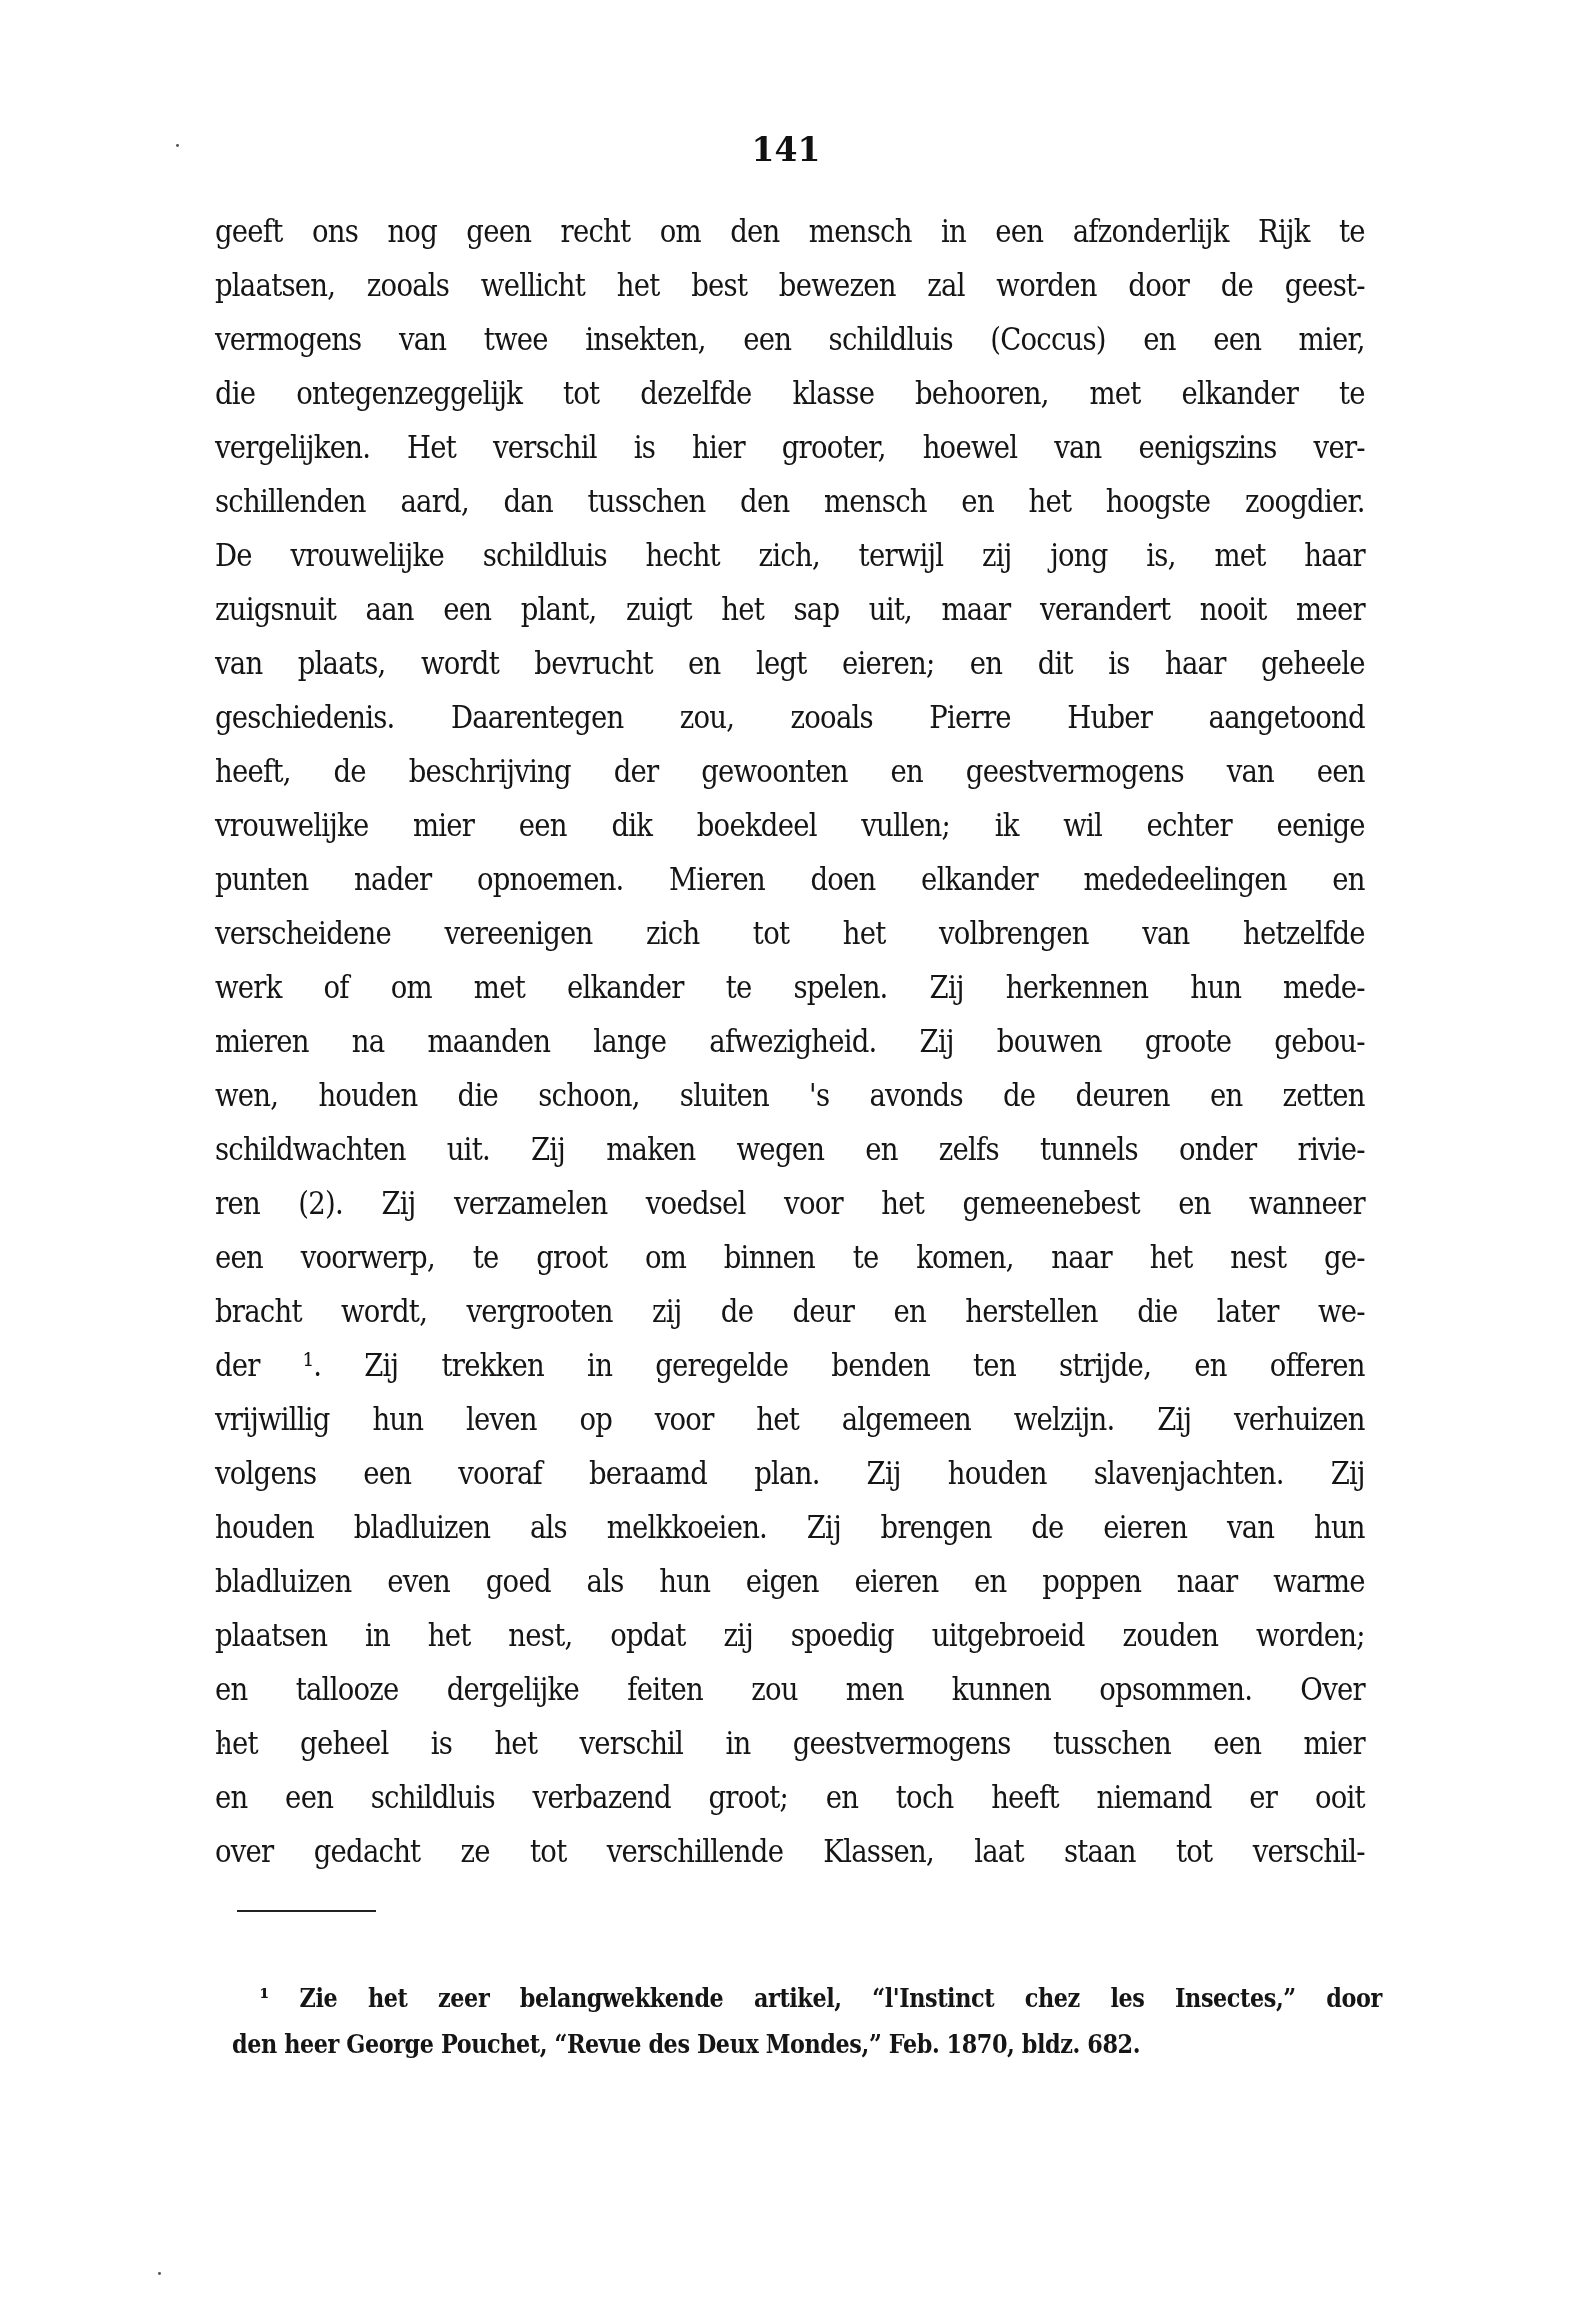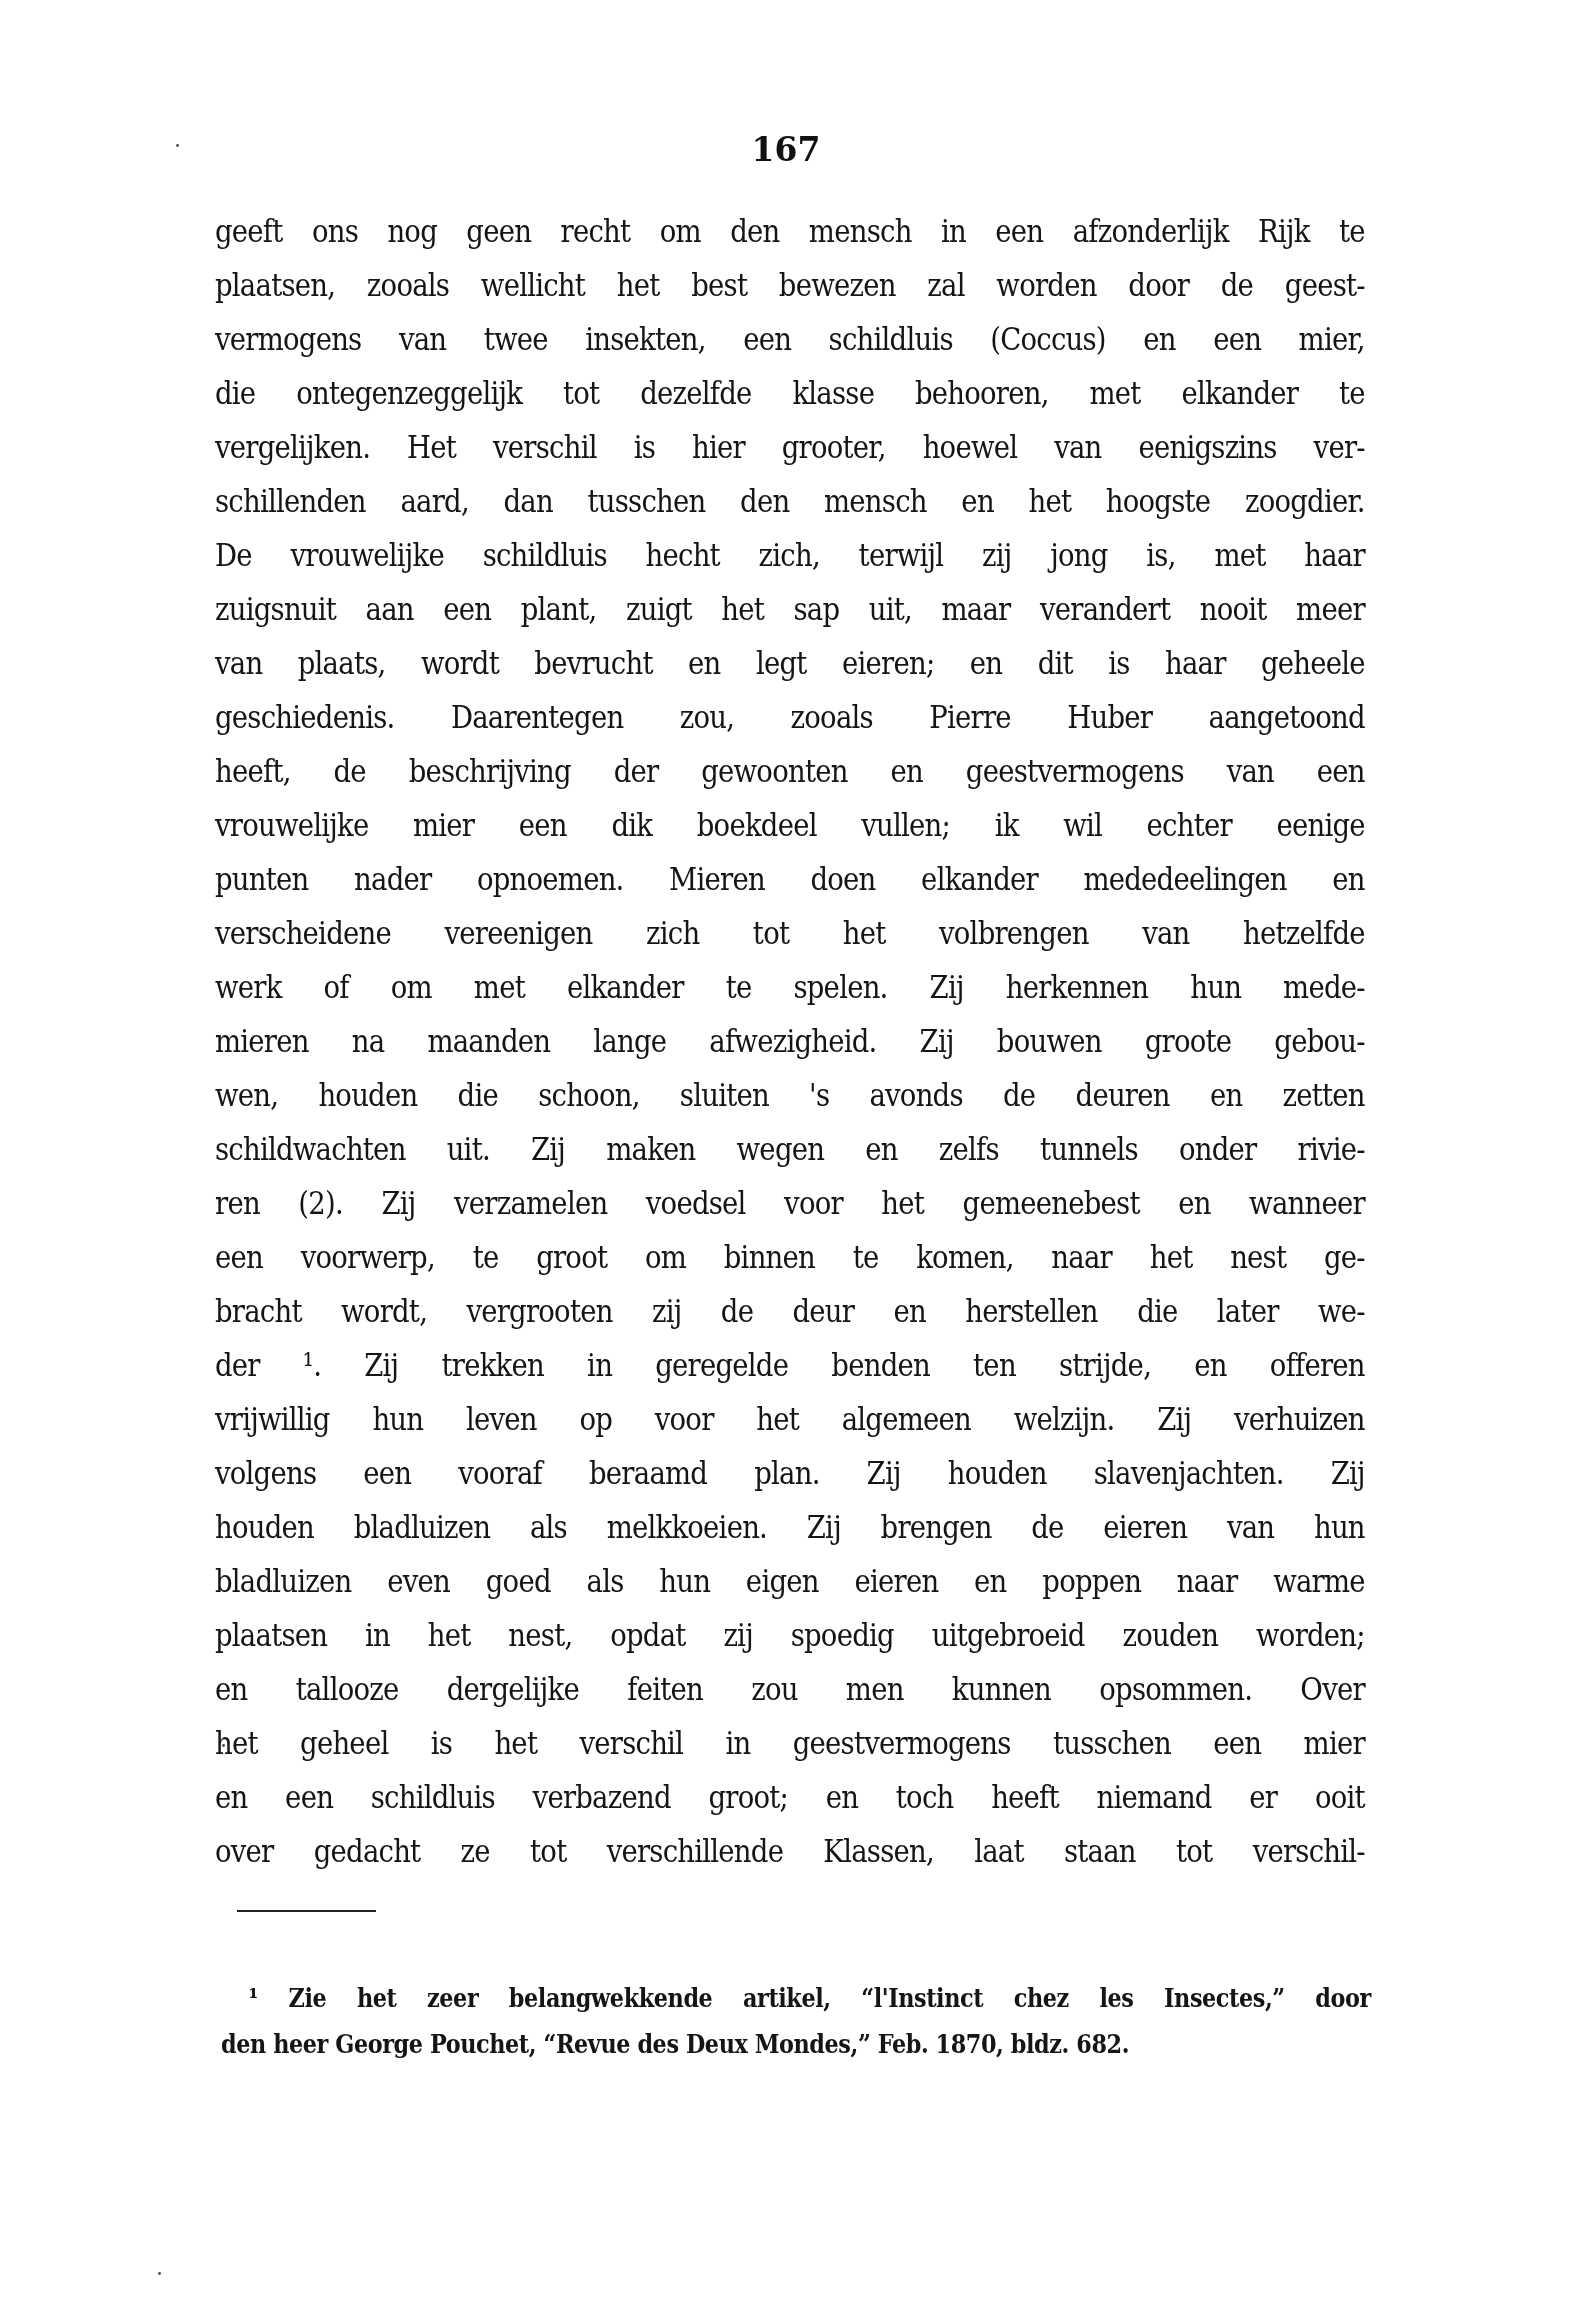--- a/index.html
+++ b/index.html
@@ -11,36 +11,36 @@
   }
   .body-text { position: absolute; left: 215px; top: 204px; width: 1150px; }
   .line {
     height: 54px; line-height: 54px; font-family: "DejaVu Serif", serif;
     font-size: 32px; color: #151515; text-align: justify; text-align-last: justify;
     white-space: nowrap; overflow: visible; letter-spacing: -0.9px; word-spacing: 1.9px;
     transform: scaleX(0.86); transform-origin: left center; width: 1337px;
   }
   .line.last { text-align-last: justify; }
   .rule { position: absolute; left: 237px; top: 1910px; width: 139px; height: 2.3px; background: #222; }
-  .footnotes { position: absolute; left: 221px; top: 1975px; width: 1150px; }
+  .footnotes { position: absolute; left: 232px; top: 1975px; width: 1150px; }
   .fn-line {
     height: 46px; line-height: 46px; font-family: "DejaVu Serif", serif; font-weight: bold;
     font-size: 26px; color: #151515; white-space: nowrap; letter-spacing: -0.5px;
     transform: scaleX(0.86); transform-origin: left center; width: 1337px;
     text-align: justify; text-align-last: justify;
   }
   .fn-line.first { padding-left: 32px; width: 1305px; }
   .fn-line.end { text-align-last: left; width: 1275px; }
   .speck { position: absolute; width: 2.8px; height: 2.8px; background: #555; border-radius: 50%; }
 </style>
 </head>
 <body>
 
 <div class="page">
-  <div class="pagenum">167</div>
+  <div class="pagenum">141</div>
 
   <div class="body-text">
     <div class="line">geeft ons nog geen recht om den mensch in een afzonderlijk Rijk te</div>
     <div class="line">plaatsen, zooals wellicht het best bewezen zal worden door de geest-</div>
     <div class="line">vermogens van twee insekten, een schildluis (Coccus) en een mier,</div>
     <div class="line">die ontegenzeggelijk tot dezelfde klasse behooren, met elkander te</div>
     <div class="line">vergelijken. Het verschil is hier grooter, hoewel van eenigszins ver-</div>
     <div class="line">schillenden aard, dan tusschen den mensch en het hoogste zoogdier.</div>
     <div class="line">De vrouwelijke schildluis hecht zich, terwijl zij jong is, met haar</div>
     <div class="line">zuigsnuit aan een plant, zuigt het sap uit, maar verandert nooit meer</div>

